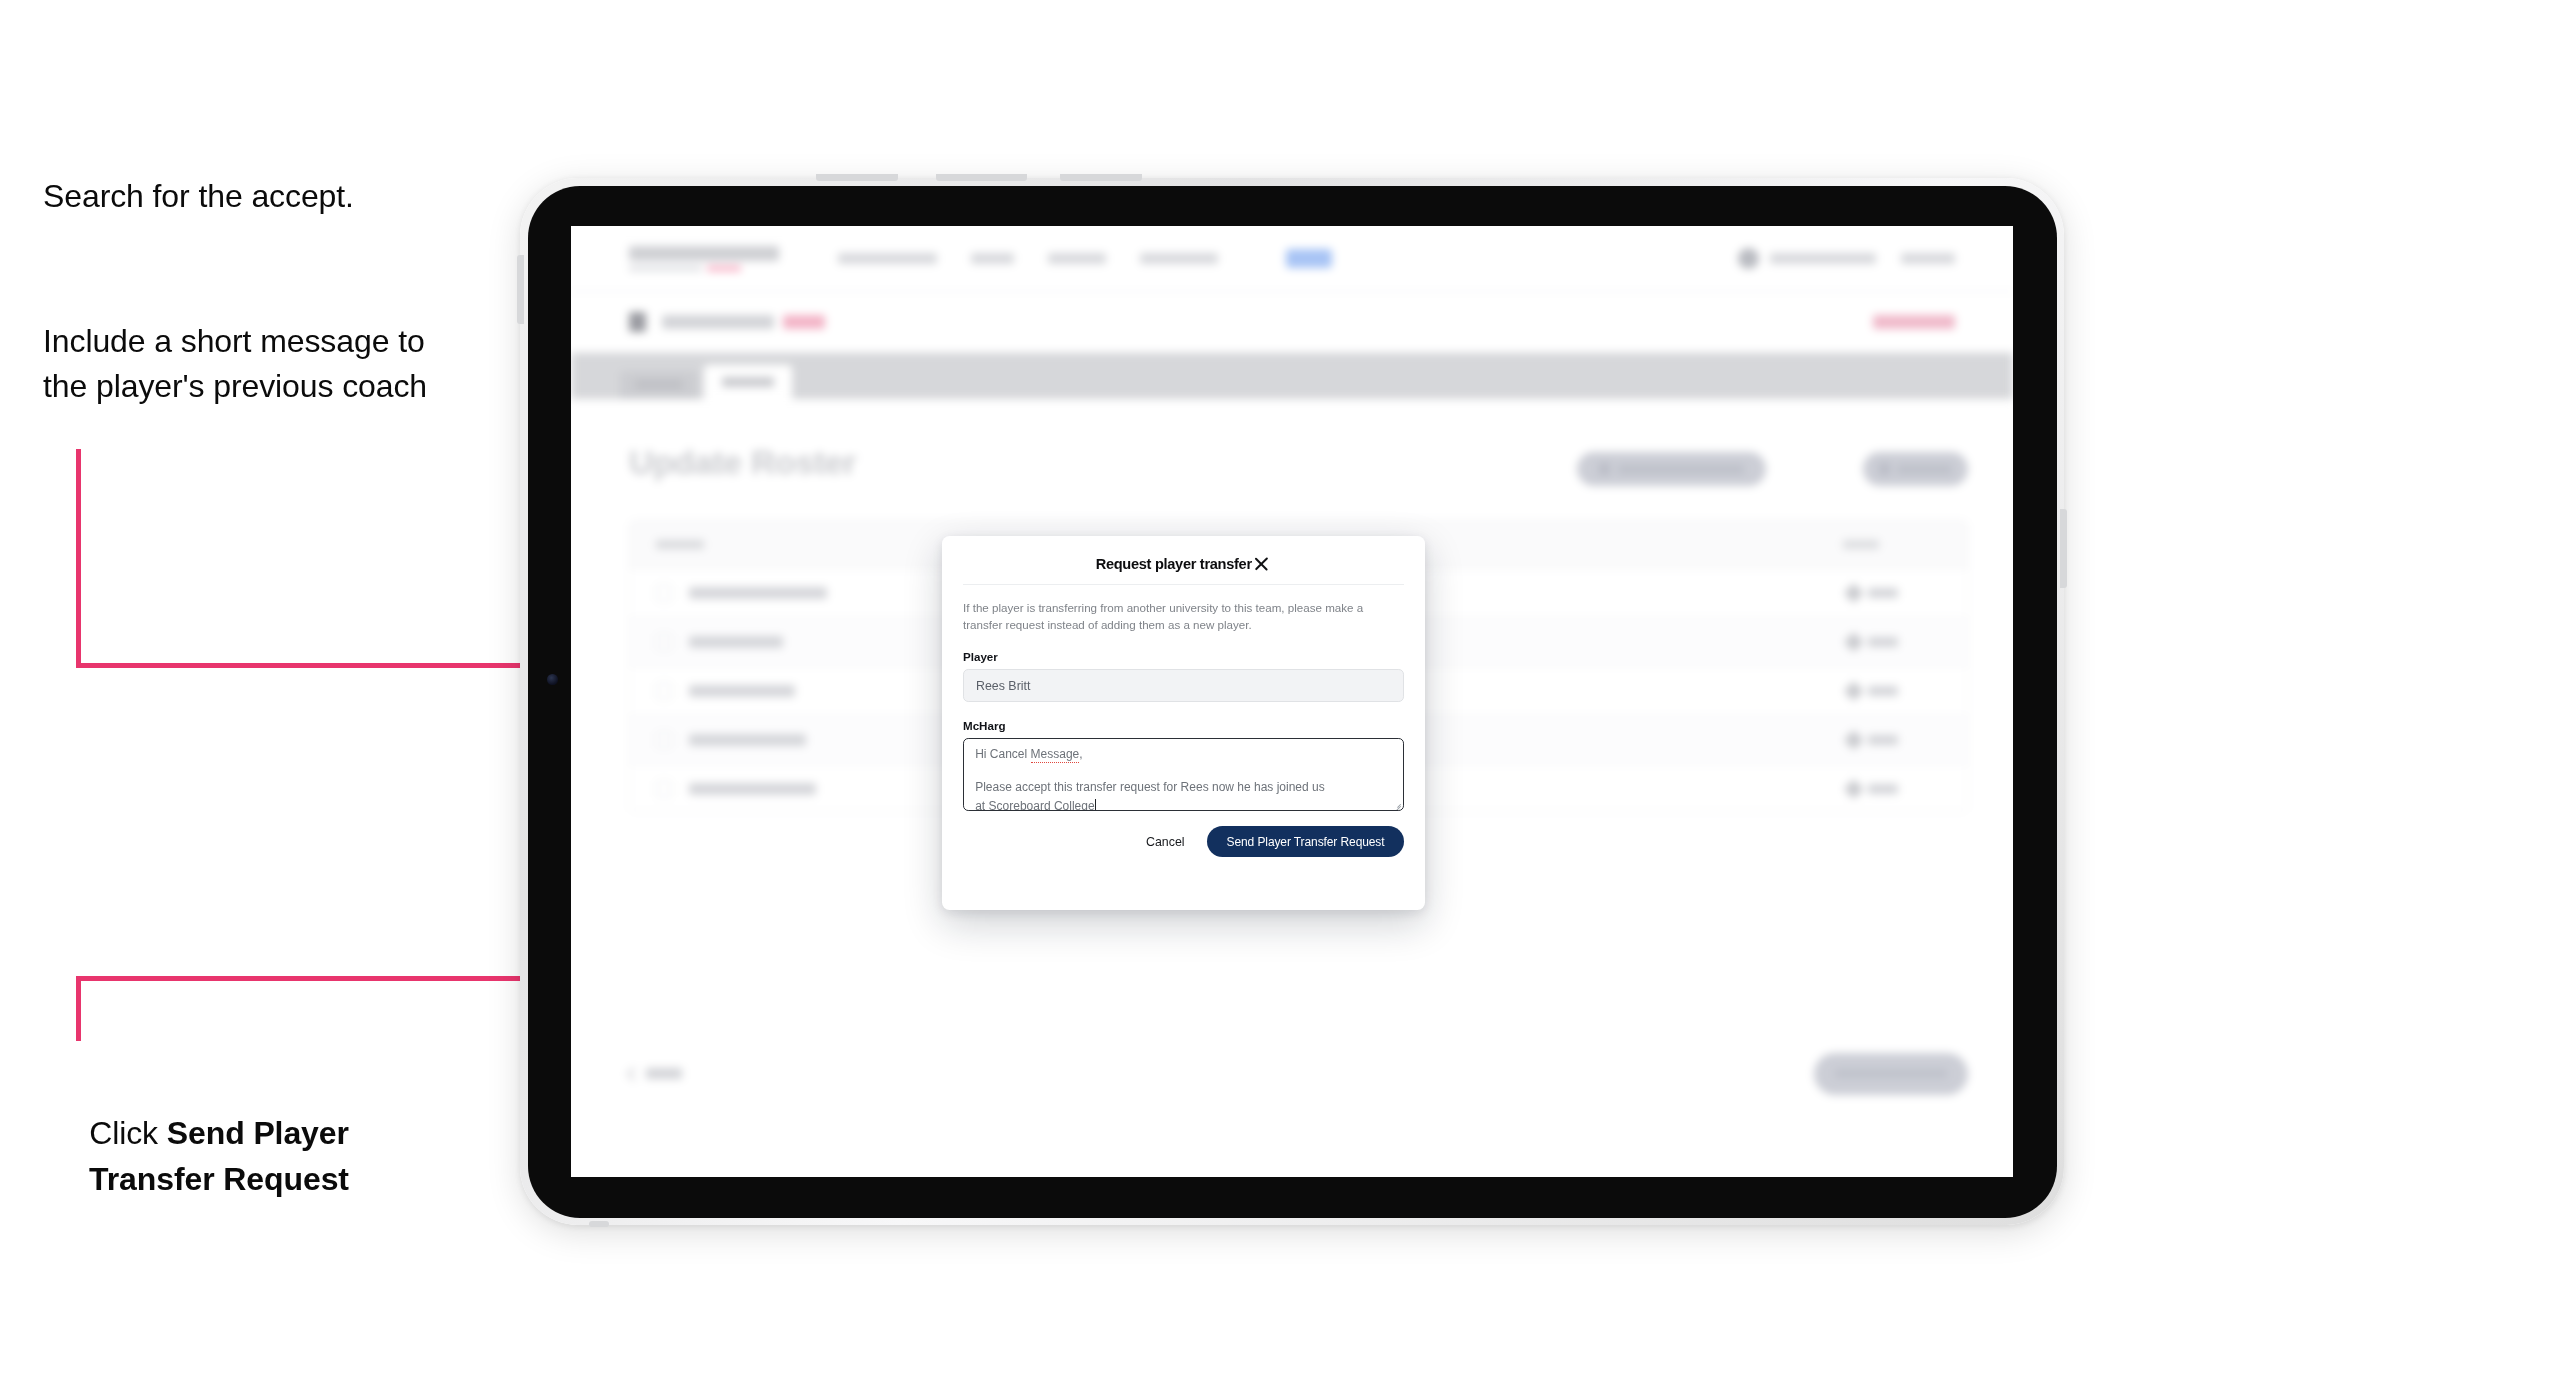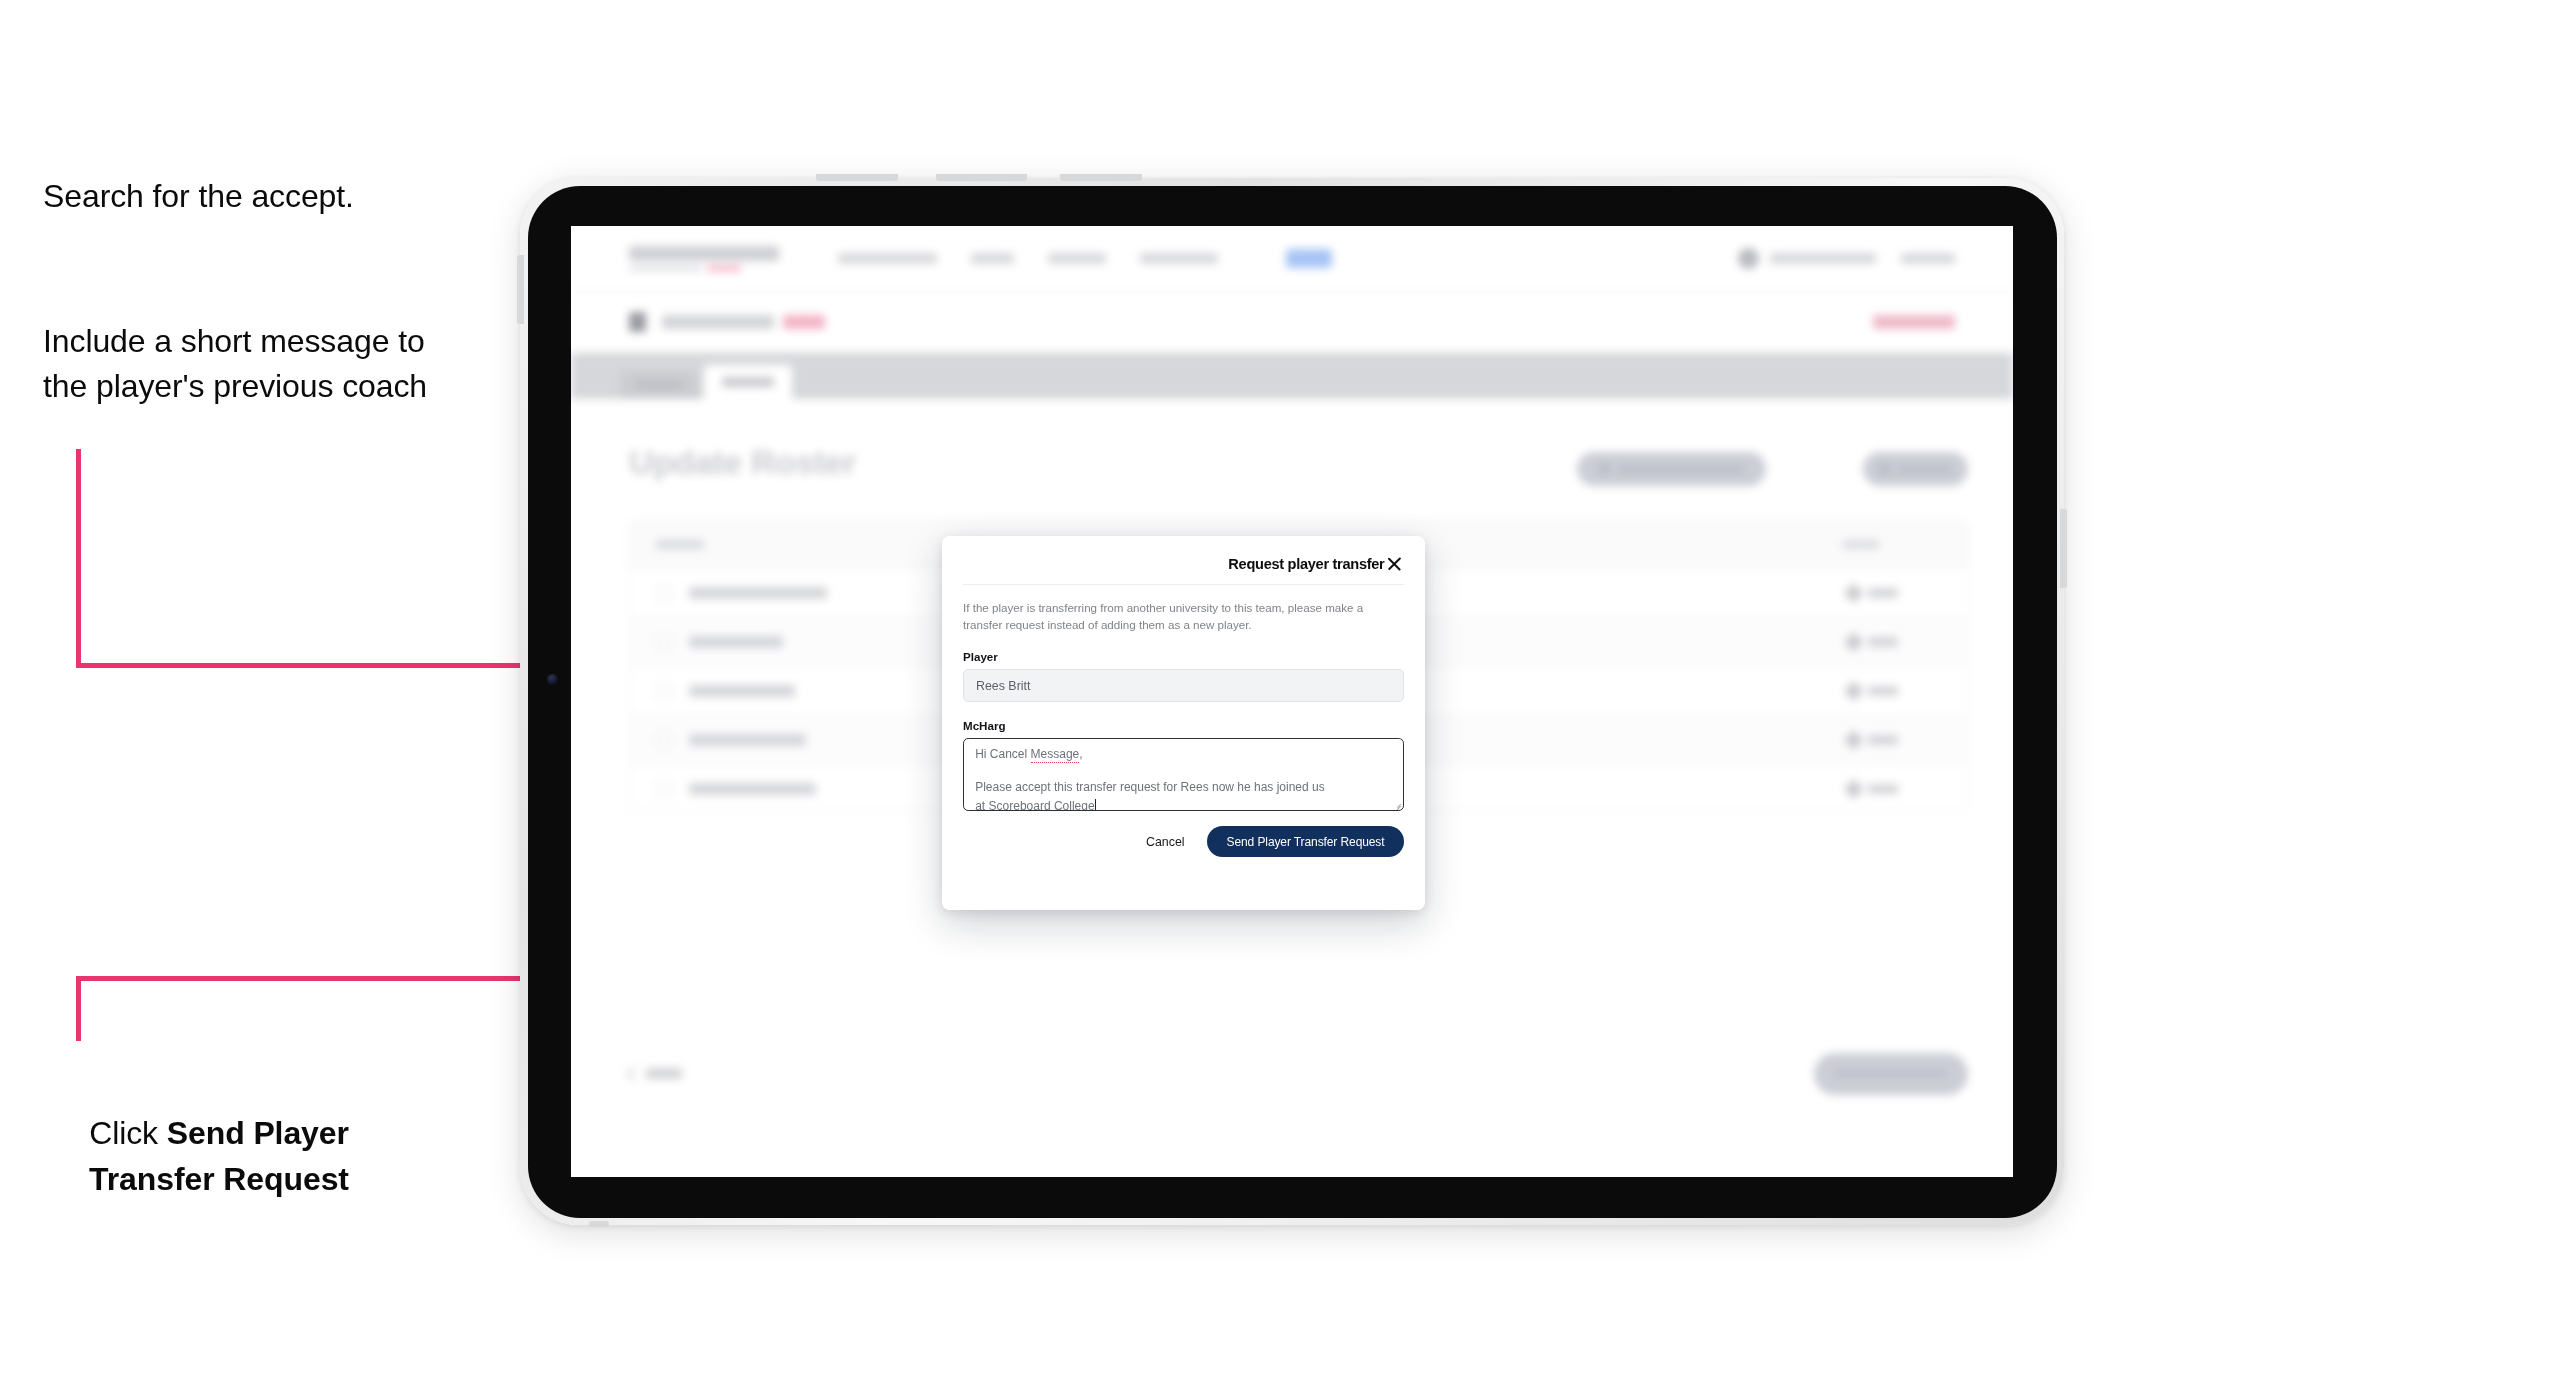--- a/index.html
+++ b/index.html
@@ -171,21 +171,21 @@
   #modal {
     position:absolute;
     left: 371px; top: 310px;
     width: 483px; height: 374px;
     background:#ffffff;
     border-radius: 7.5px;
     box-shadow: 0 13.5px 39px rgba(16,24,40,0.20), 0 3px 10.5px rgba(16,24,40,0.10);
     padding: 0 21px;
   }
   #modal-header {
-    display:flex; align-items:flex-start; justify-content:flex-end;
+    display:flex; align-items:flex-start; justify-content:center;
     padding-top: 19.5px; padding-bottom: 10.5px;
     border-bottom: 0.7px solid #eceef0;
   }
   #modal-title { font-size: 14.6px; font-weight: 700; color:#0d0d0f; letter-spacing:-0.3px; }
   #close-btn {
     width: 19.5px; height:19.5px; position:relative; cursor:pointer; margin-top:-1.5px;
   }
   #close-btn span {
     position:absolute; left:1.5px; top:9px; width:16.5px; height:1.6px; background:#111214; border-radius:1.5px;
   }

